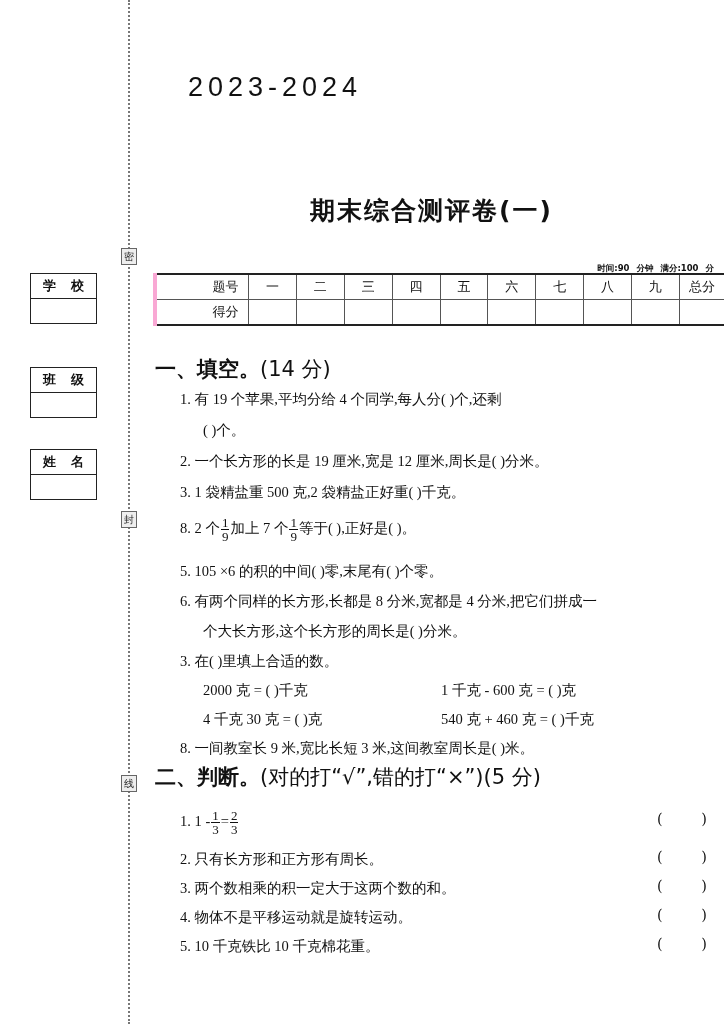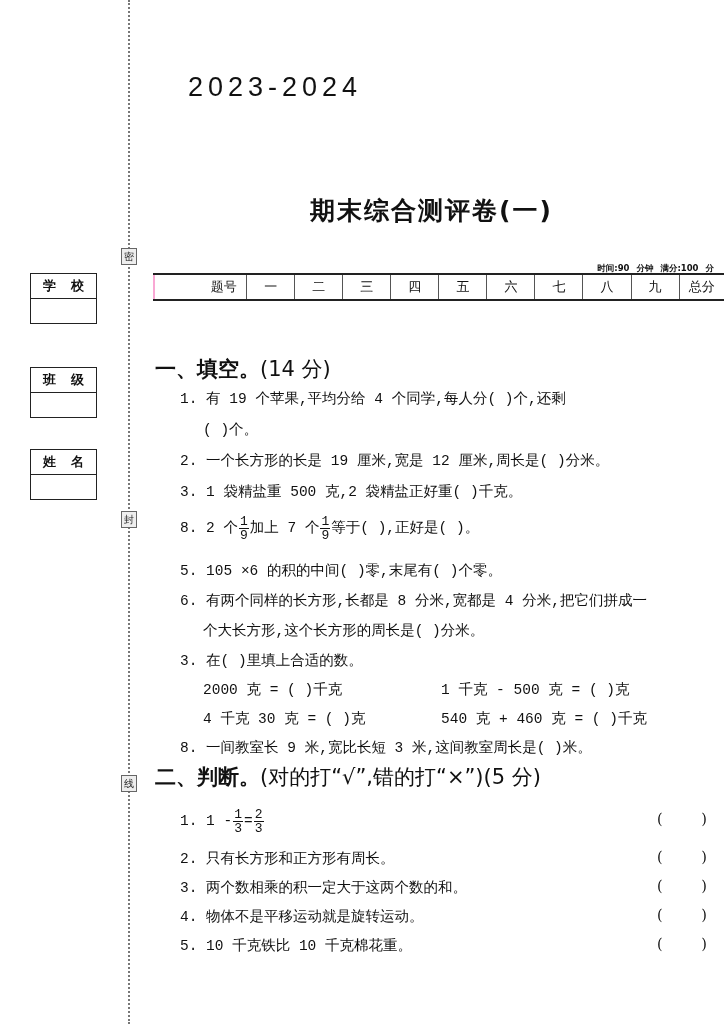--- a/index.html
+++ b/index.html
@@ -45,28 +45,28 @@
     }
     
     .score-table {
       position: absolute; left: 153px; top: 273px;
       border-collapse: collapse; font-family: "DejaVu Sans", sans-serif;
     }
     .score-table td {
       border: 1px solid #555; height: 24px; text-align: center;
       font-size: 13px; padding: 0; width: 51px;
     }
-    .score-table td.first { width: 49px; border-left: 2px solid #f9a8d4; padding-left: 46px; }
+    .score-table td.first { width: 49px; border-left: 4px solid #f9a8d4; padding-left: 46px; }
     .score-table tr:first-child td { border-top: 2px solid #222; }
     .score-table tr:last-child td { border-bottom: 2px solid #222; }
     .score-table td.last { border-right: none; width: 48px; }
     
     .q {
       position: absolute; font-size: 14.5px; white-space: nowrap; line-height: 20px;
-      font-family: Liberation Mono, monospace;
+      font-family: Liberation Serif, serif;
     }
     .sec {
       position: absolute; font-size: 21px; white-space: nowrap; line-height: 20px;
       font-family: "DejaVu Sans", sans-serif;
     }
     .sec b { font-weight: bold; }
     .frac {
       display: inline-block; vertical-align: middle; text-align: center;
       line-height: 13px; font-size: 13px; margin: 0 1px;
     }
@@ -117,39 +117,52 @@
     <td>二</td>
     <td>三</td>
     <td>四</td>
     <td>五</td>
     <td>六</td>
     <td>七</td>
     <td>八</td>
     <td>九</td>
     <td class="last">总分</td>
   </tr>
+  <tr>
+    <td class="first">得分</td>
+    <td></td>
+    <td></td>
+    <td></td>
+    <td></td>
+    <td></td>
+    <td></td>
+    <td></td>
+    <td></td>
+    <td></td>
+    <td class="last"></td>
+  </tr>
 </tbody>
   </table>
 
 <div class="sec" style="left:155px; top:359px">
   <b>一、填空。</b><span>(14 分)</span>
 </div>
 <div class="q" style="left:180px; top:389px">1. 有 19 个苹果,平均分给 4 个同学,每人分(            )个,还剩</div>
 <div class="q" style="left:203px; top:420px">(            )个。</div>
 <div class="q" style="left:180px; top:451px">2. 一个长方形的长是 19 厘米,宽是 12 厘米,周长是(            )分米。</div>
 <div class="q" style="left:180px; top:482px">3. 1 袋精盐重 500 克,2 袋精盐正好重(            )千克。</div>
 <div class="q" style="left:180px; top:510px; line-height:36px">
   <span>8. 2 个</span><span class="frac"><span class="num">1</span><span class="den">9</span></span><span>加上 7 个</span><span class="frac"><span class="num">1</span><span class="den">9</span></span><span>等于(            ),正好是(            )。</span>
 </div>
 <div class="q" style="left:180px; top:561px">5. 105 ×6 的积的中间(            )零,末尾有(            )个零。</div>
 <div class="q" style="left:180px; top:591px">6. 有两个同样的长方形,长都是 8 分米,宽都是 4 分米,把它们拼成一</div>
 <div class="q" style="left:203px; top:621px">个大长方形,这个长方形的周长是(            )分米。</div>
 <div class="q" style="left:180px; top:651px">3. 在(            )里填上合适的数。</div>
 <div class="q" style="left:203px; top:680px">2000 克 = (            )千克</div>
-<div class="q" style="left:441px; top:680px">1 千克 - 500 克 = (            )克</div>
+<div class="q" style="left:441px; top:680px">1 千克 - 600 克 = (            )克</div>
 <div class="q" style="left:203px; top:709px">4 千克 30 克 = (            )克</div>
 <div class="q" style="left:441px; top:709px">540 克 + 460 克 = (            )千克</div>
 <div class="q" style="left:180px; top:738px">8. 一间教室长 9 米,宽比长短 3 米,这间教室周长是(            )米。</div>
 
 <div class="sec" style="left:155px; top:767px">
   <b>二、判断。</b><span>(对的打“√”,错的打“×”)(5 分)</span>
 </div>
 
 <div class="q" style="left:180px; top:803px; line-height:36px">
   <span>1.</span>

